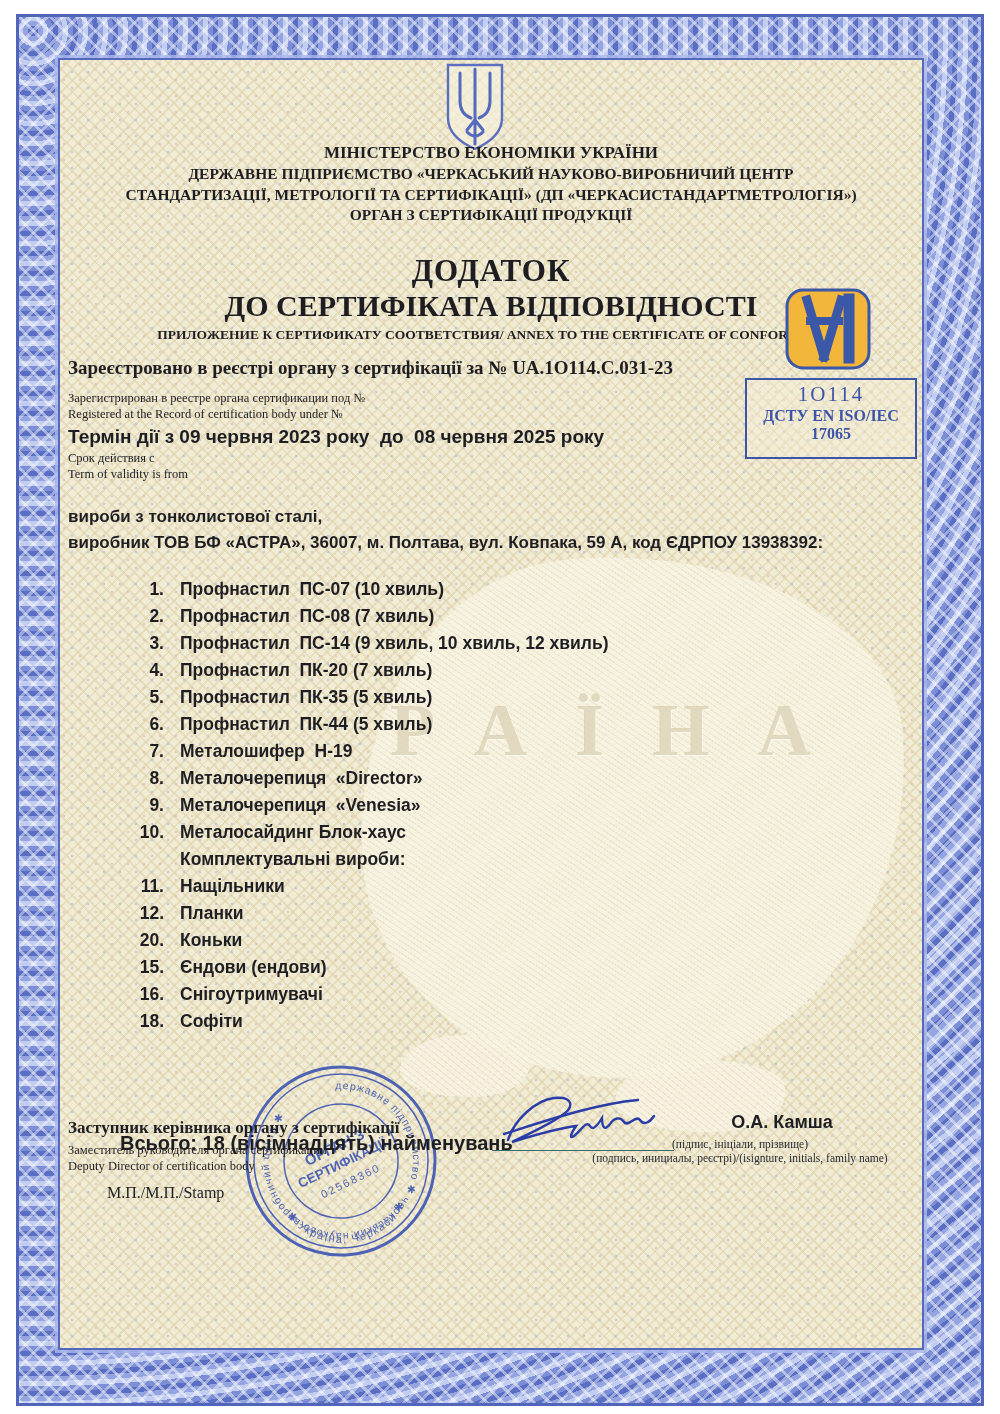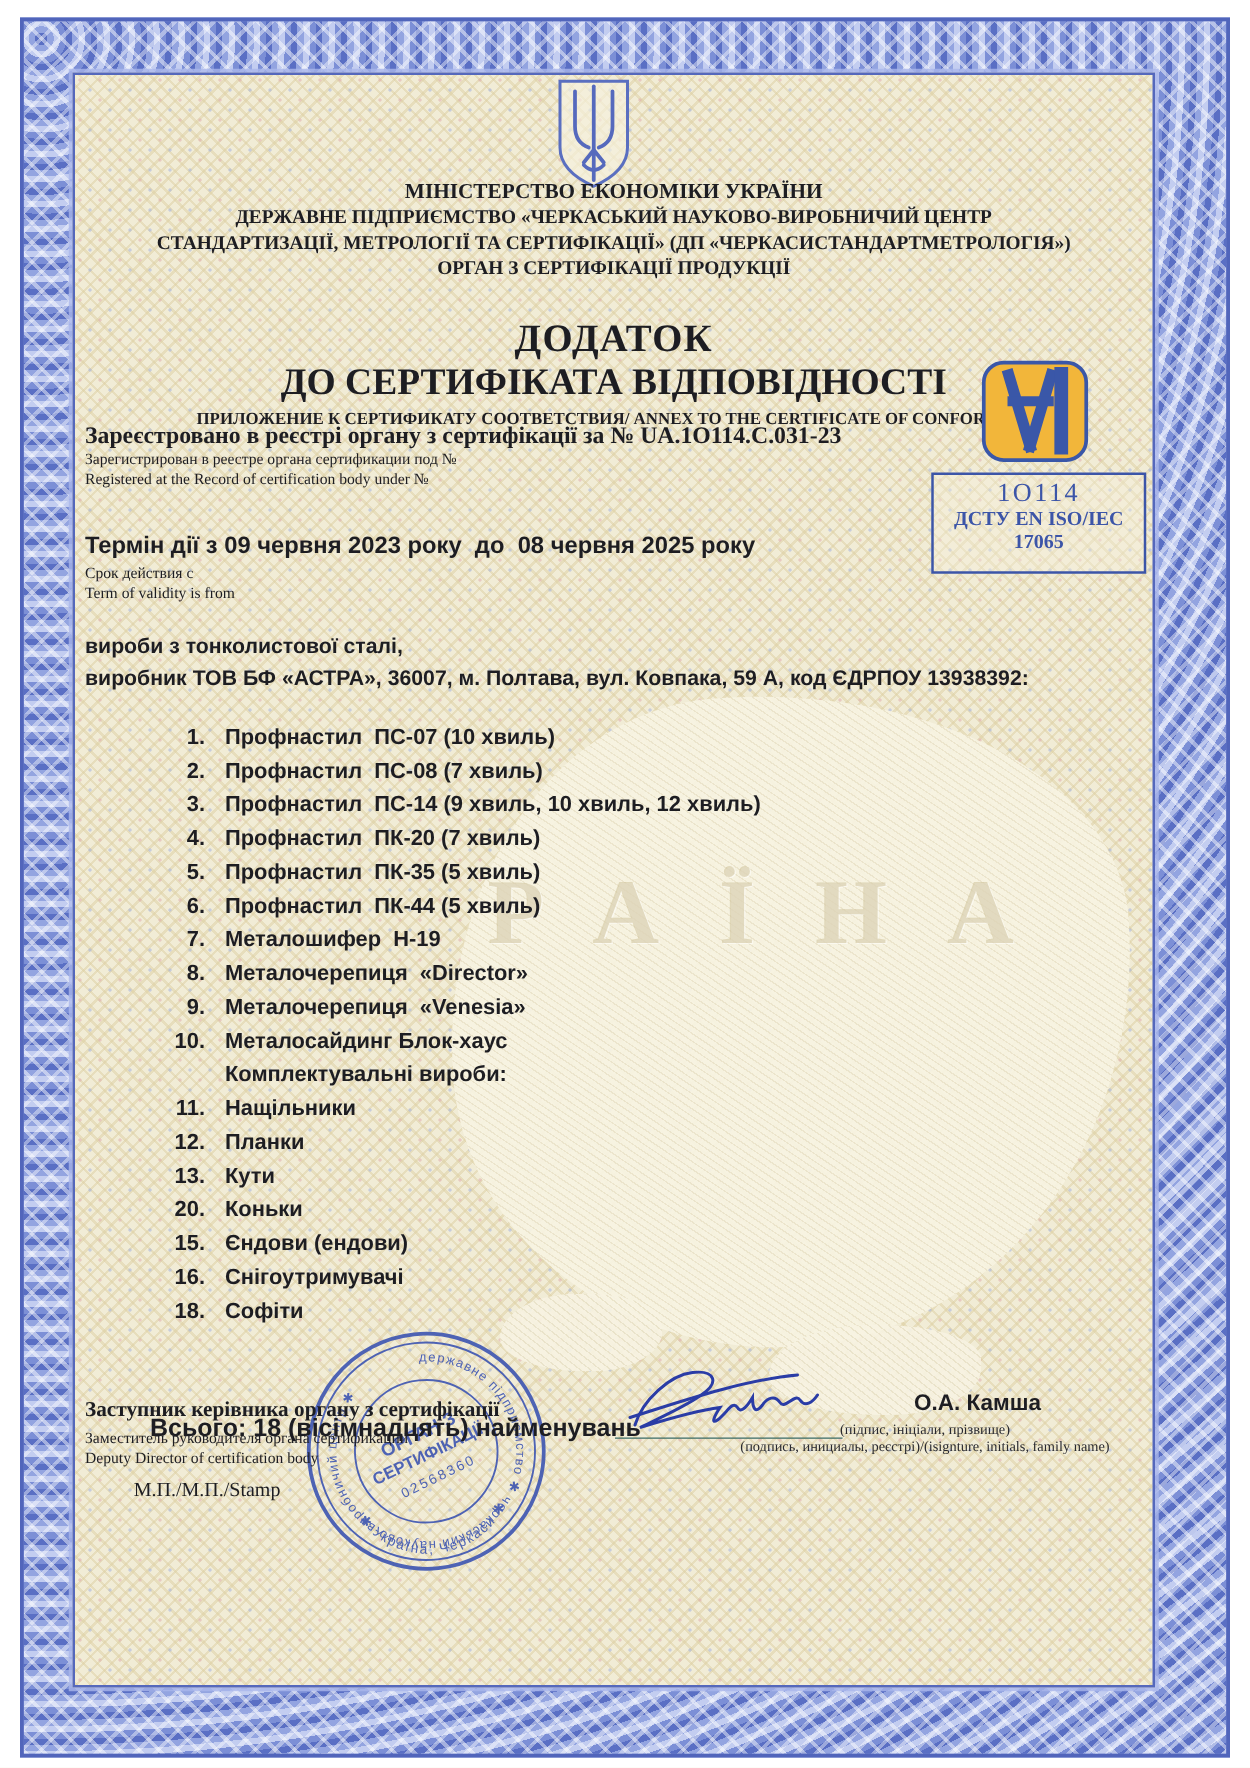--- a/index.html
+++ b/index.html
@@ -115,23 +115,23 @@
           <path d="M25,33 H54" stroke-width="8"></path>
           <path d="M64,11 V70" stroke-width="11"></path>
         </g>
       </svg>
     </div>
     <div class="abs serif" id="acc-box">
       <div class="acc-code">1О114</div>
       <div class="acc-std">ДСТУ EN ISO/IEC 17065</div>
     </div>
 
-    <div class="abs" style="left:8px;top:278px;width:690px;">
+    <div class="abs" style="left:8px;top:297px;width:690px;">
       <div class="serif-b main-line-serif">Зареєстровано в реєстрі органу з сертифікації за № UA.1О114.С.031-23</div>
-      <div class="serif small-line" style="margin-top:0;">Зарегистрирован в реестре органа сертификации под №</div>
+      <div class="serif small-line" style="margin-top:12px;">Зарегистрирован в реестре органа сертификации под №</div>
       <div class="serif small-line">Registered at the Record of certification body under №</div>
     </div>
 
     <div class="abs" style="left:8px;top:366px;width:690px;">
       <div class="sans-b main-line-sans">Термін дії з 09 червня 2023 року  до  08 червня 2025 року</div>
       <div class="serif small-line" style="margin-top:3px;">Срок действия с</div>
       <div class="serif small-line">Term of validity is from</div>
     </div>
 
     <div class="abs" style="left:8px;top:444px;width:840px;z-index:2;">
@@ -146,21 +146,20 @@
       <div class="row"><span class="num">4.</span><span class="txt">Профнастил  ПК-20 (7 хвиль)</span></div>
       <div class="row"><span class="num">5.</span><span class="txt">Профнастил  ПК-35 (5 хвиль)</span></div>
       <div class="row"><span class="num">6.</span><span class="txt">Профнастил  ПК-44 (5 хвиль)</span></div>
       <div class="row"><span class="num">7.</span><span class="txt">Металошифер  Н-19</span></div>
       <div class="row"><span class="num">8.</span><span class="txt">Металочерепиця  «Director»</span></div>
       <div class="row"><span class="num">9.</span><span class="txt">Металочерепиця  «Venesia»</span></div>
       <div class="row"><span class="num">10.</span><span class="txt">Металосайдинг Блок-хаус</span></div>
       <div class="row"><span class="num"></span><span class="txt">Комплектувальні вироби:</span></div>
       <div class="row"><span class="num">11.</span><span class="txt">Нащільники</span></div>
       <div class="row"><span class="num">12.</span><span class="txt">Планки</span></div>
-      <div class="row"><span class="num">13.</span><span class="txt">Кути</span></div>
       <div class="row"><span class="num">20.</span><span class="txt">Коньки</span></div>
       <div class="row"><span class="num">15.</span><span class="txt">Єндови (ендови)</span></div>
       <div class="row"><span class="num">16.</span><span class="txt">Снігоутримувачі</span></div>
       <div class="row"><span class="num">18.</span><span class="txt">Софіти</span></div>
     </div>
 
     <div class="abs sans-b" style="left:60px;top:1036px;font-size:20px;z-index:2;margin-top:36px;">Всього: 18 (вісімнадцять) найменувань</div>
 
     <div class="abs" style="left:8px;top:1058px;width:420px;z-index:2;">
       <div class="serif-b" style="font-size:17px;">Заступник керівника органу з сертифікації</div>

